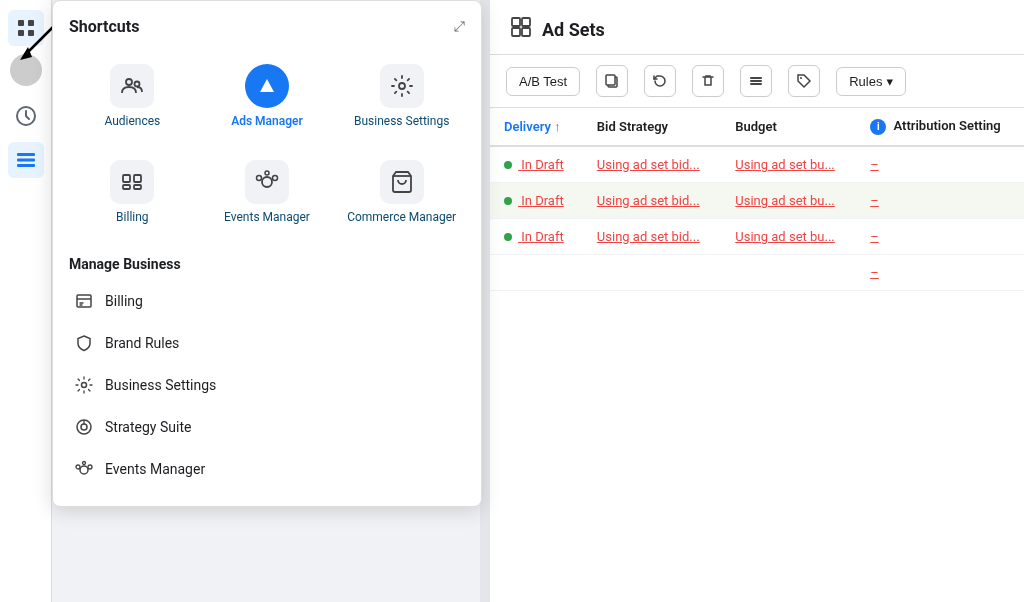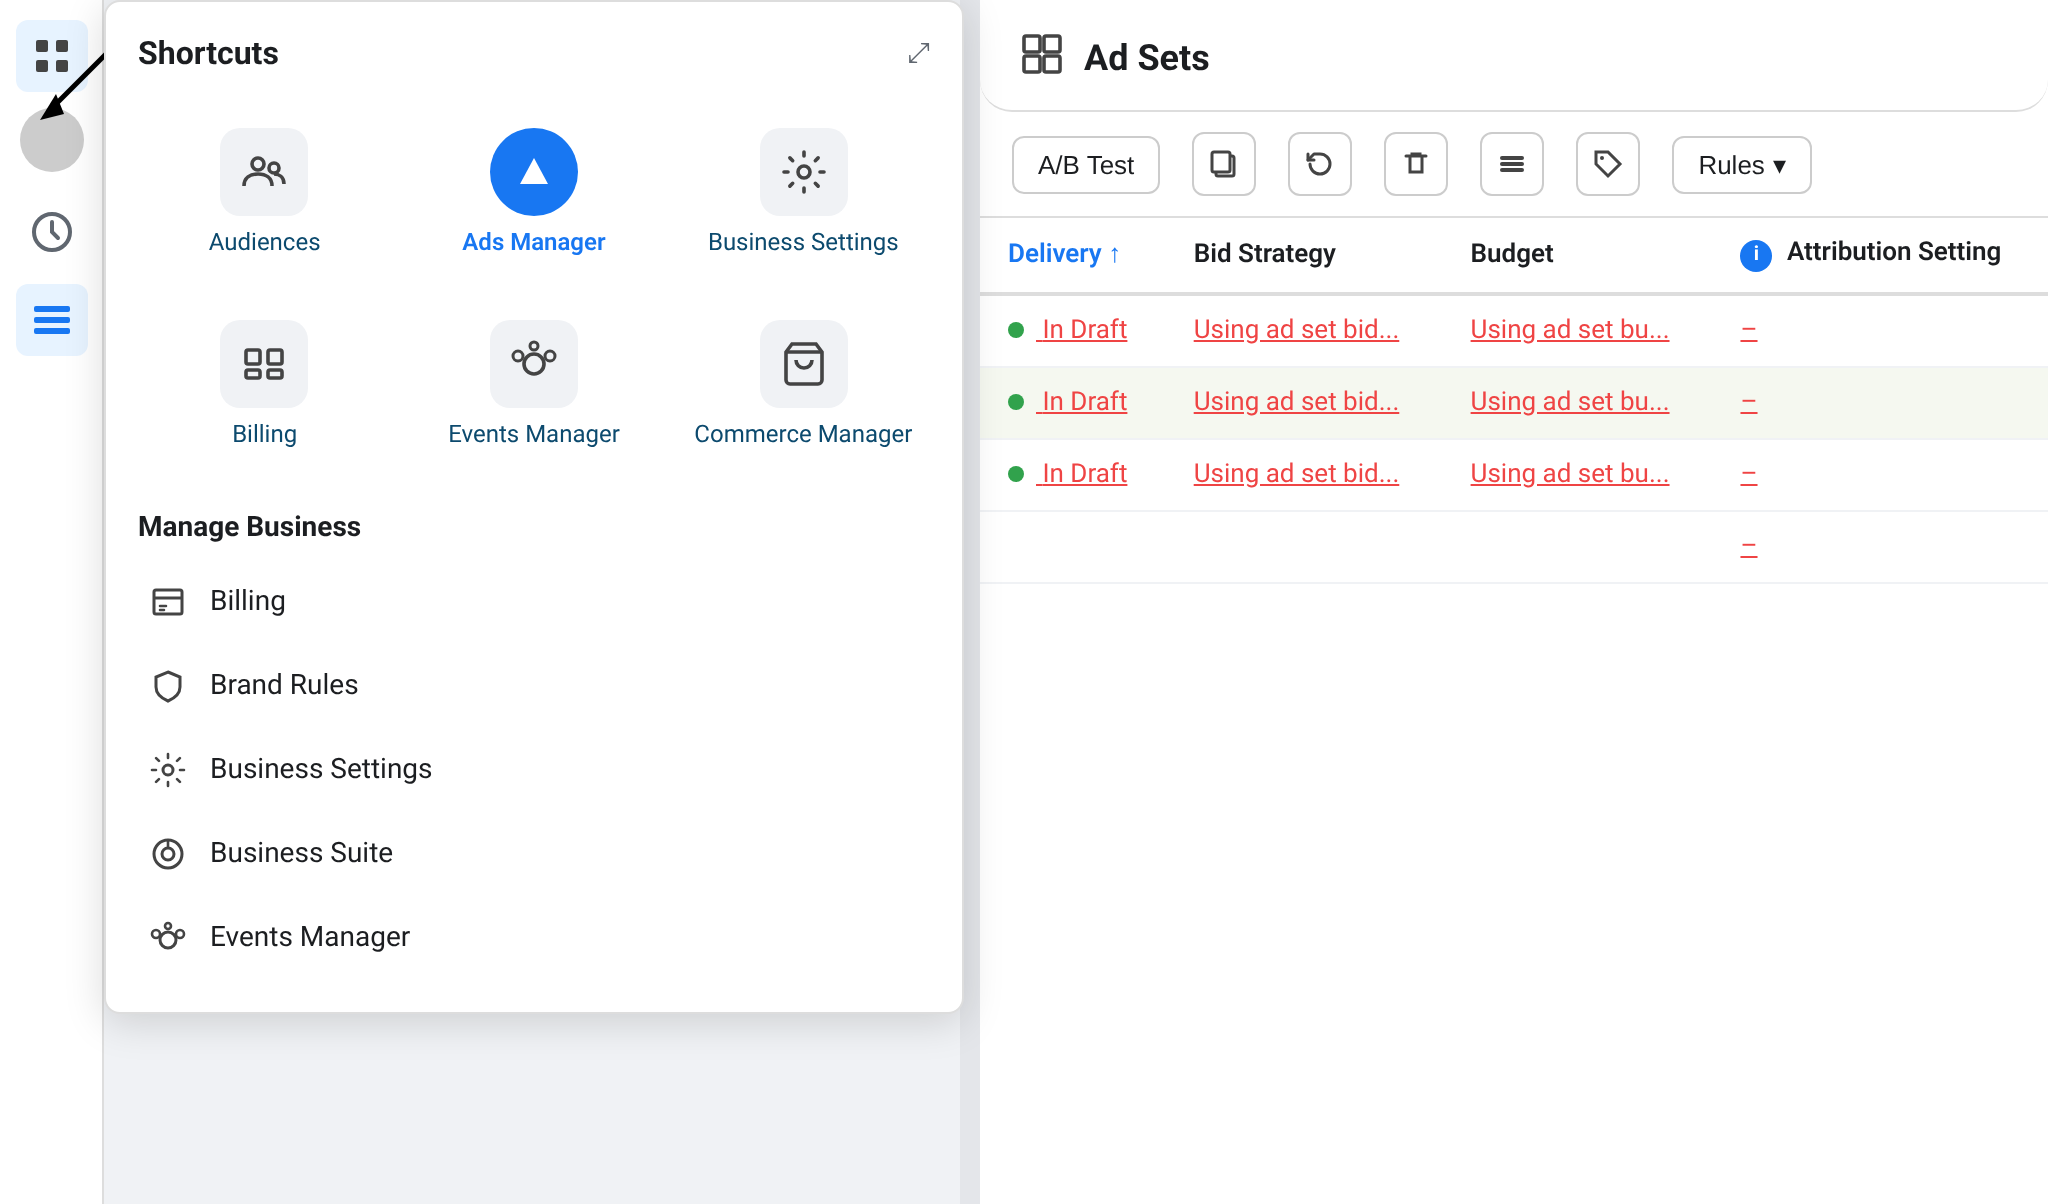--- a/index.html
+++ b/index.html
@@ -197,21 +197,20 @@
       height: 602px;
       background: #fff;
     }
 
     .ad-sets-header {
       padding: 16px 20px 12px;
       border-bottom: 1px solid #ddd;
       display: flex;
       align-items: center;
       gap: 10px;
-      border-radius: 16px;
     }
 
     .ad-sets-icon {
       font-size: 18px;
       color: #444;
     }
 
     .ad-sets-title {
       font-size: 18px;
       font-weight: 700;
@@ -466,21 +465,21 @@
       <span>Business Settings</span>
     </li>
     <li class="manage-list-item">
       <span class="manage-icon">
         <svg width="18" height="18" viewBox="0 0 18 18" fill="none">
           <circle cx="9" cy="9" r="7" stroke="#444" stroke-width="1.5"></circle>
           <circle cx="9" cy="9" r="3" stroke="#444" stroke-width="1.5"></circle>
           <line x1="9" y1="2" x2="9" y2="6" stroke="#444" stroke-width="1.3"></line>
         </svg>
       </span>
-      <span>Business Suite</span>
+      <span>Strategy Suite</span>
     </li>
     <li class="manage-list-item">
       <span class="manage-icon">
         <svg width="18" height="18" viewBox="0 0 18 18" fill="none">
           <circle cx="9" cy="10" r="4" stroke="#444" stroke-width="1.5"></circle>
           <circle cx="3" cy="7" r="2" stroke="#444" stroke-width="1.3"></circle>
           <circle cx="15" cy="7" r="2" stroke="#444" stroke-width="1.3"></circle>
           <circle cx="9" cy="3" r="1.5" stroke="#444" stroke-width="1.3"></circle>
         </svg>
       </span>

